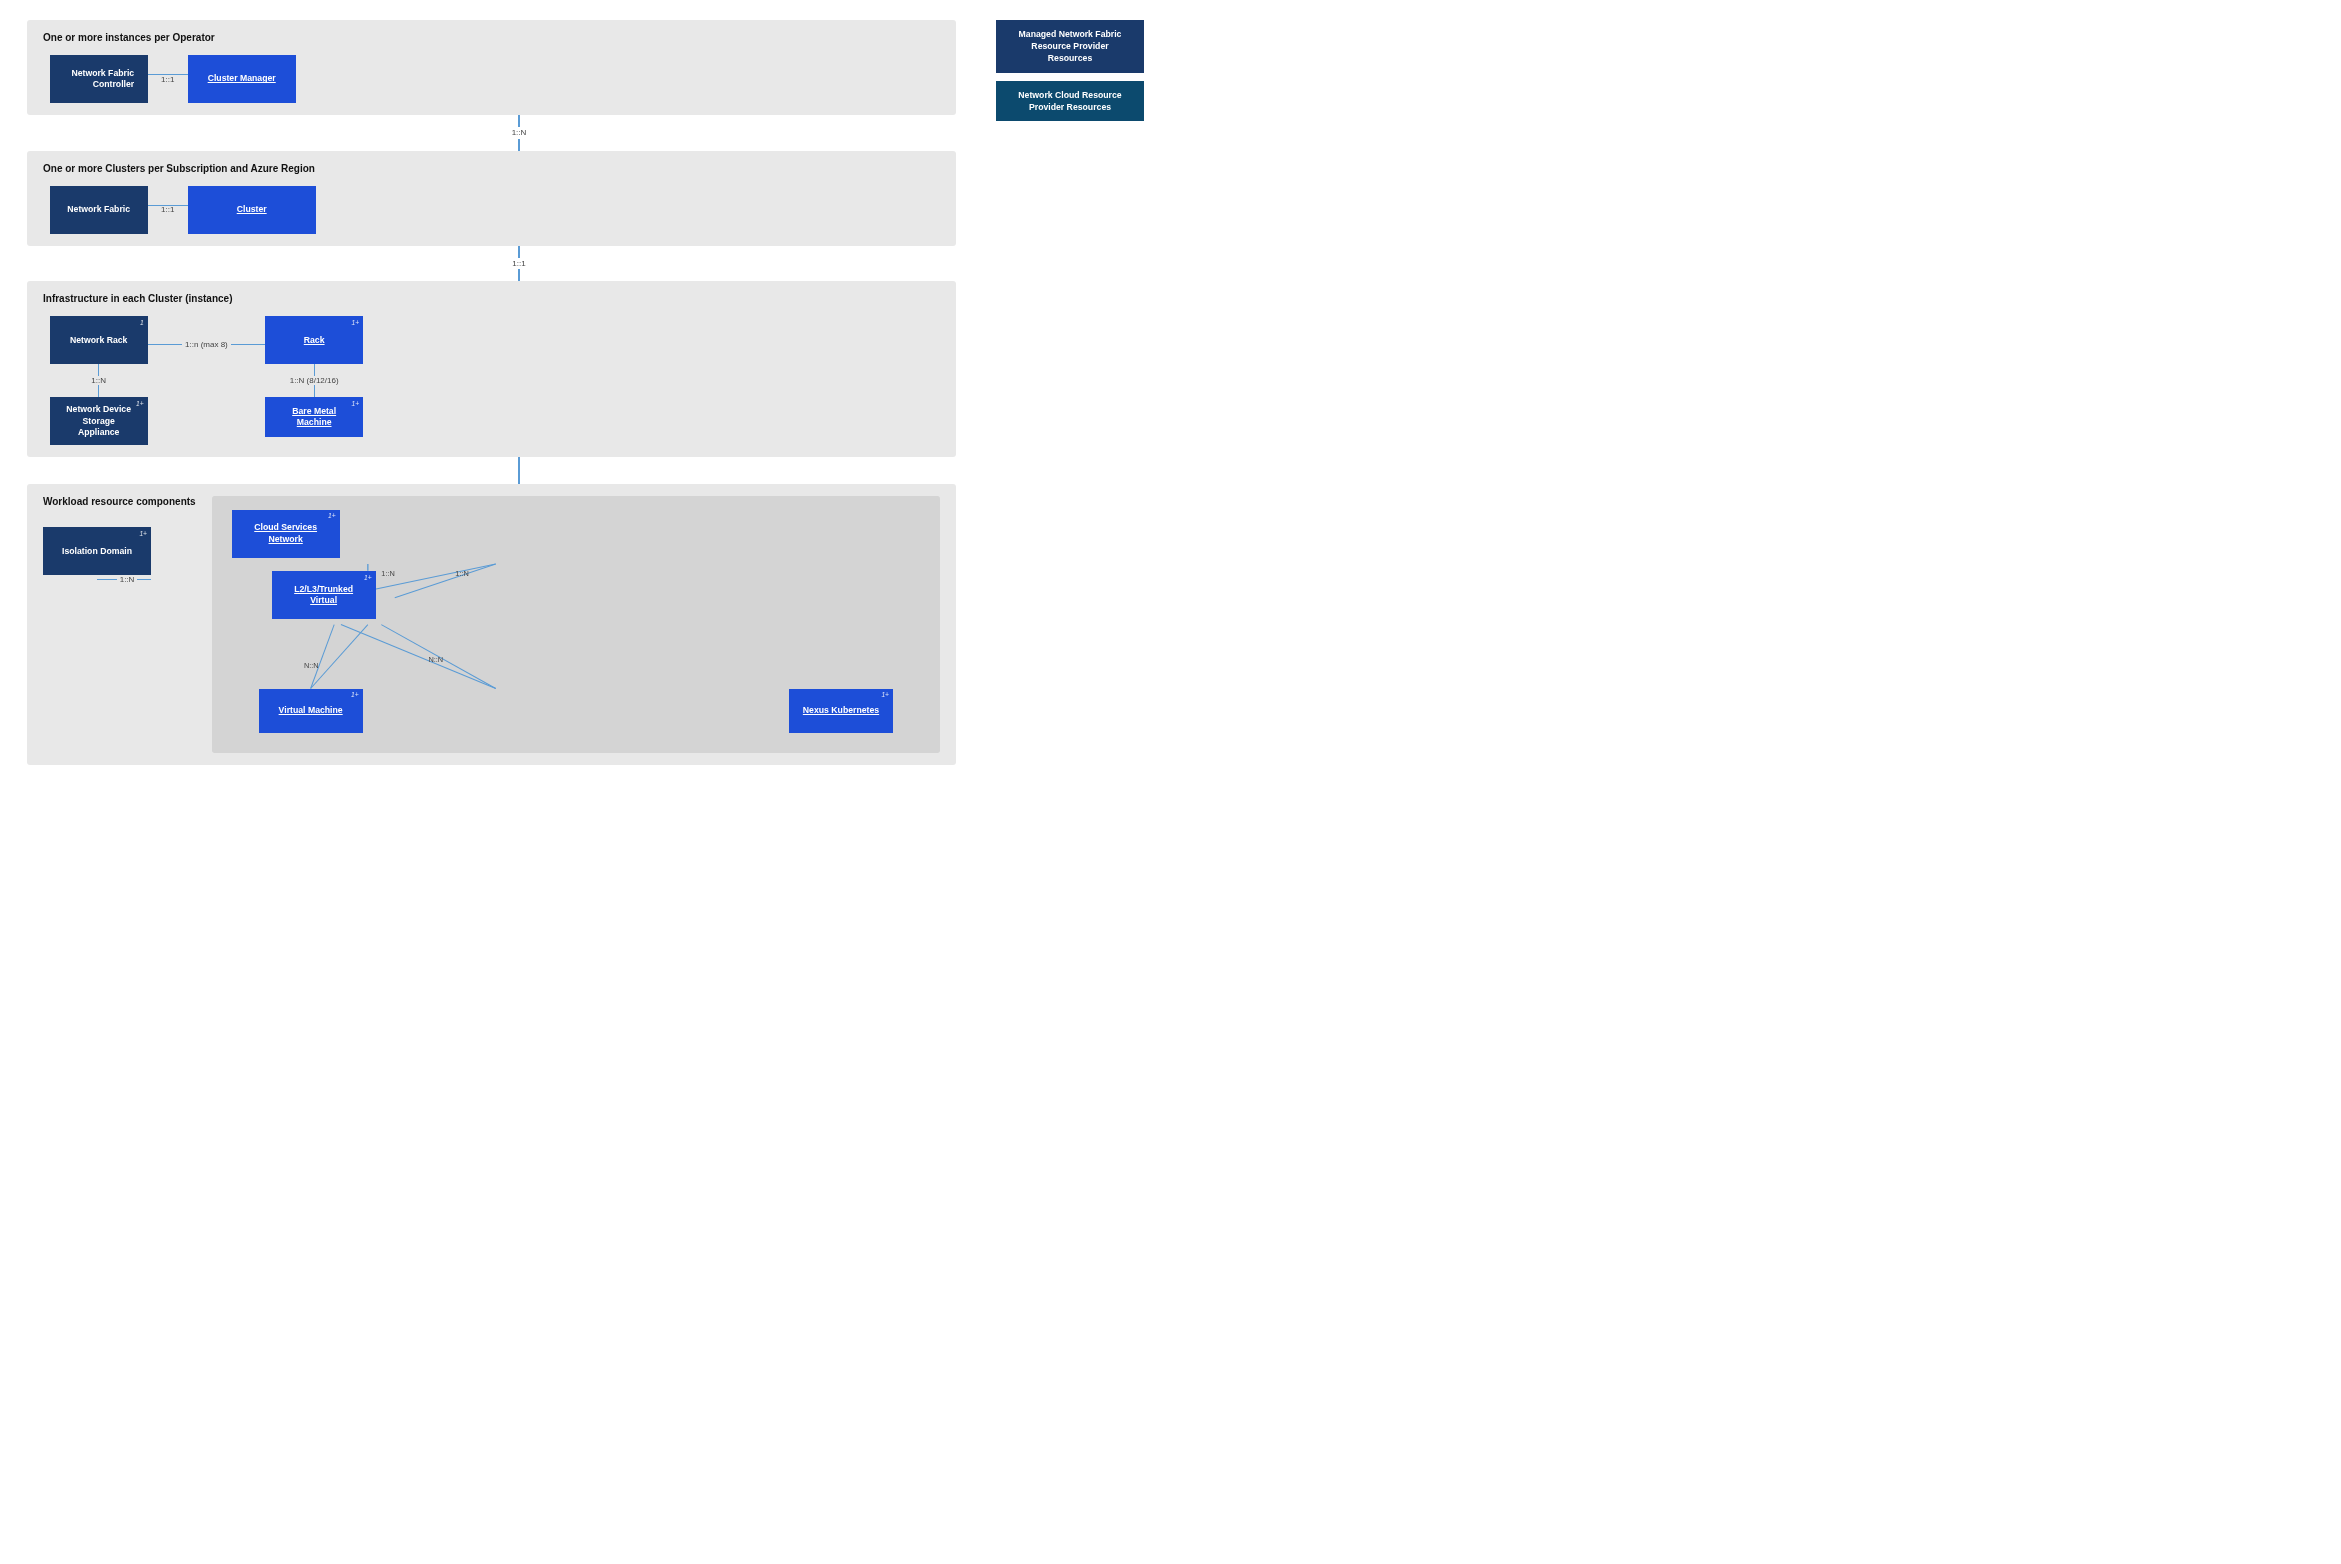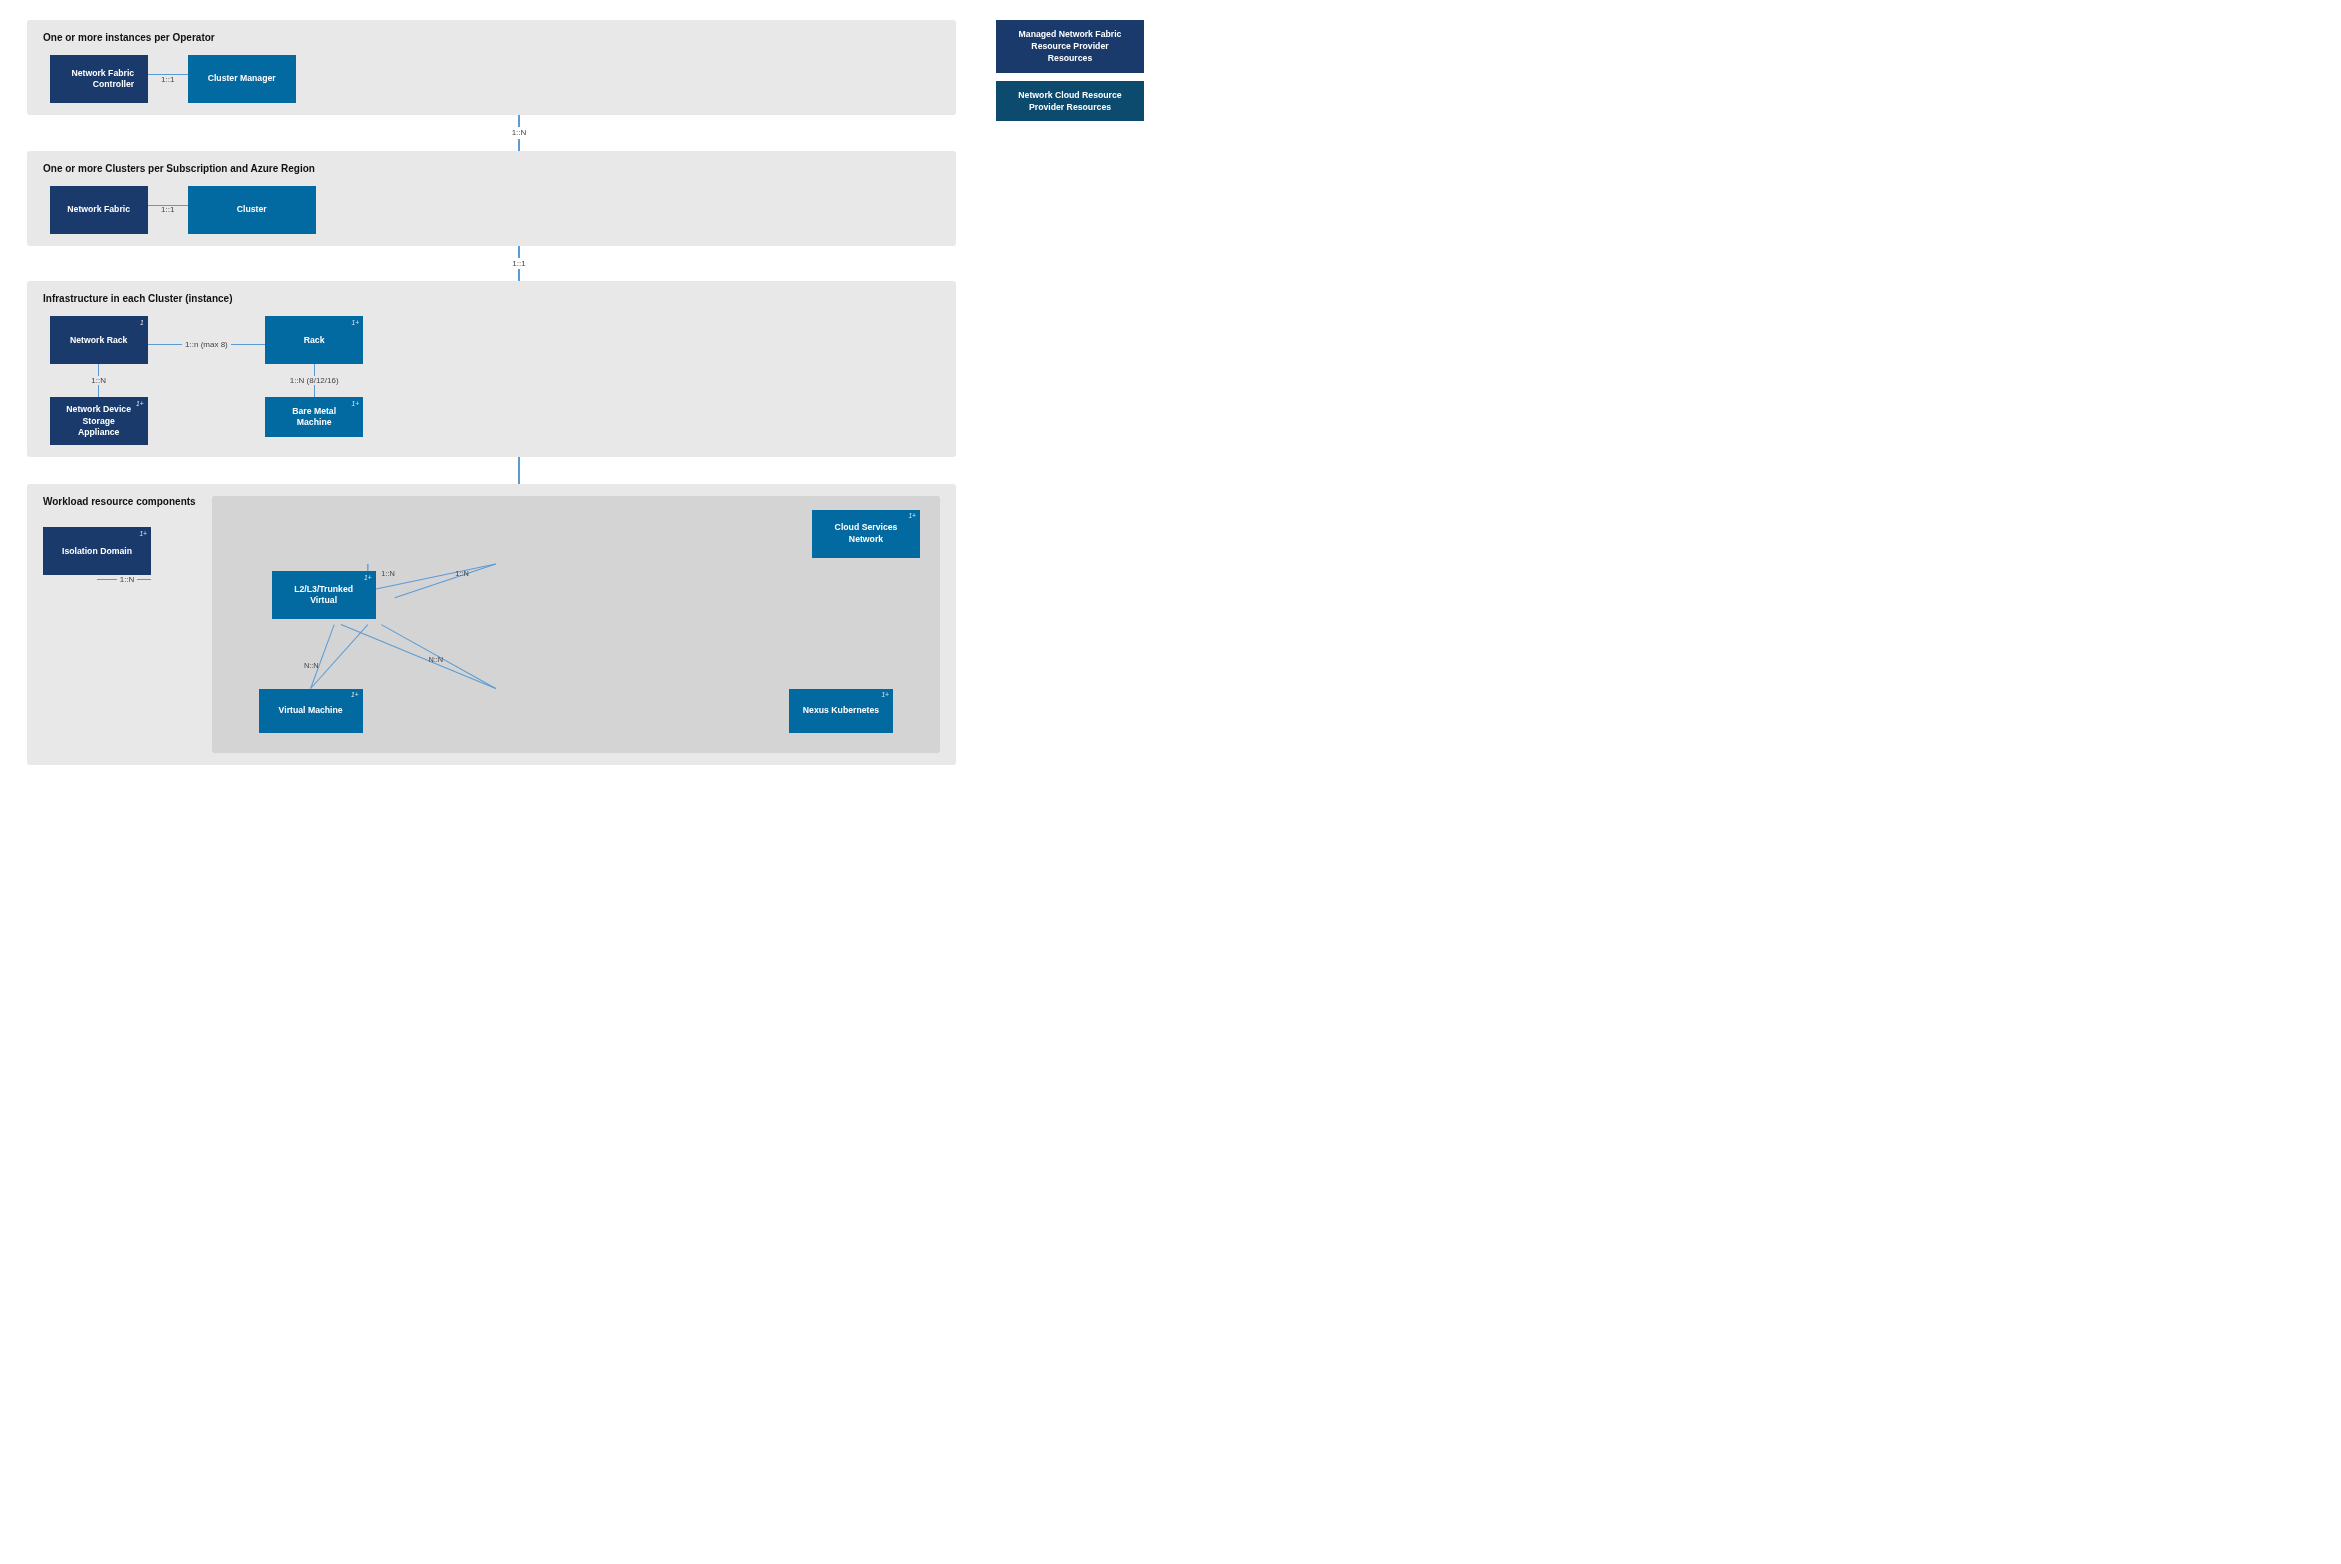--- a/index.html
+++ b/index.html
@@ -61,33 +61,34 @@
       padding: 9.4px 13.5px;
       display: inline-flex;
       align-items: center;
       justify-content: center;
       min-width: 87px;
       min-height: 40px;
       position: relative;
       line-height: 1.3;
     }
     .node-blue {
-      background: #0369a1;
+      background: #1d4ed8;
       color: white;
       font-size: 8.7px;
       font-weight: 600;
       text-align: center;
       padding: 9.4px 13.5px;
       display: inline-flex;
       align-items: center;
       justify-content: center;
       min-width: 87px;
       min-height: 40px;
       position: relative;
       line-height: 1.3;
+      text-decoration: underline;
     }
     .badge {
       position: absolute;
       top: 2.7px;
       right: 4px;
       font-size: 6.7px;
       font-style: italic;
       color: rgba(255,255,255,0.85);
       font-weight: 400;
     }
@@ -262,21 +263,21 @@
           <div style="display:flex; align-items:center; margin-left:54px;">
             <div class="h-line" style="width:20px;"></div>
             <div class="connector-label" style="padding:0 2.7px;">1::N</div>
             <div class="h-line" style="width:13.5px;"></div>
           </div>
         </div>
       </div>
 
       <div style="background:#d4d4d4; border-radius:2.7px; padding:13.5px 20px; flex:1; position:relative; min-height:188px;">
 
-        <div style="display:flex; justify-content:flex-end; margin-bottom:6.7px;">
+        <div style="display:flex; justify-content:flex-start; margin-bottom:6.7px;">
           <div style="position:relative;">
             <div class="node-blue" style="width:108px; height:48px;">
               <span>Cloud Services Network</span>
               <span class="badge">1+</span>
             </div>
           </div>
         </div>
 
         <div style="position:relative; height:175px;">
           <svg style="position:absolute;top:0;left:0;width:100%;height:100%;overflow:visible;" viewBox="0 0 1019.05 260" width="686" height="175">

